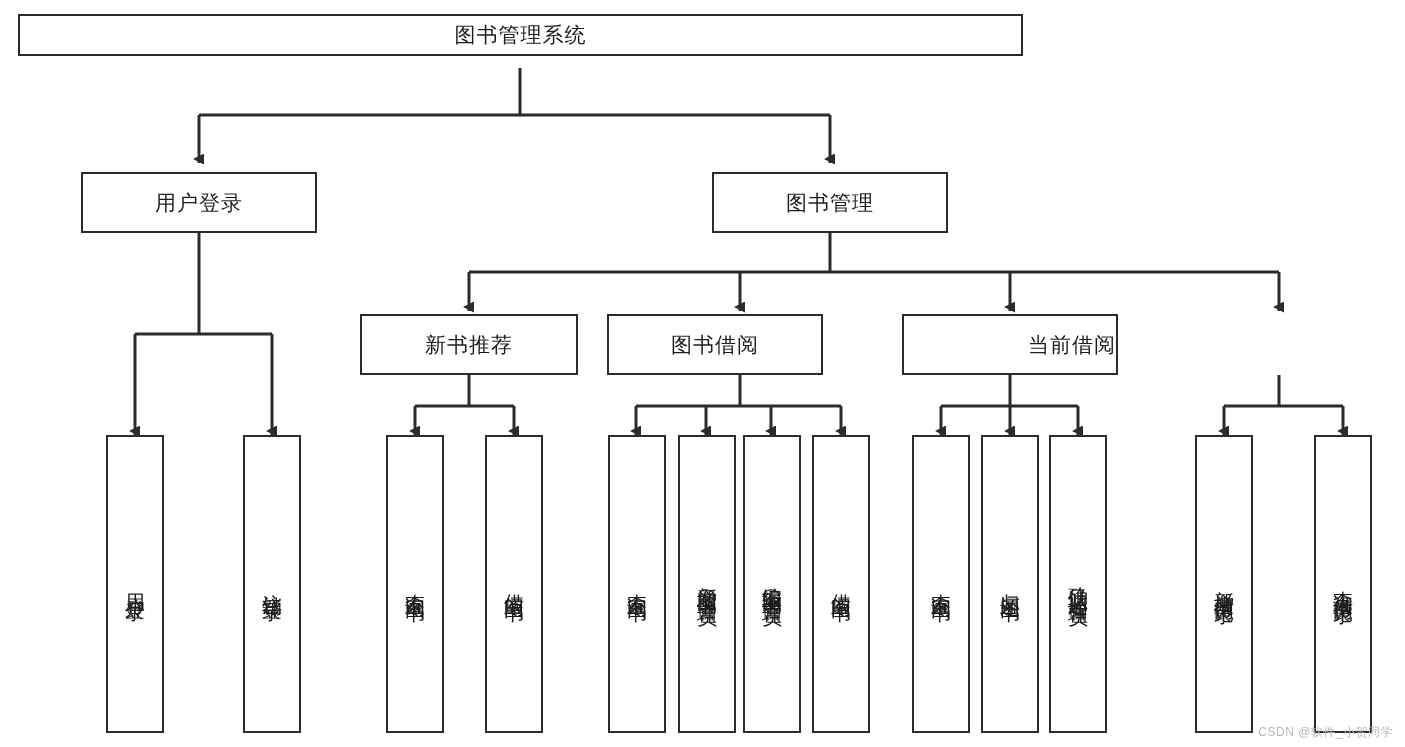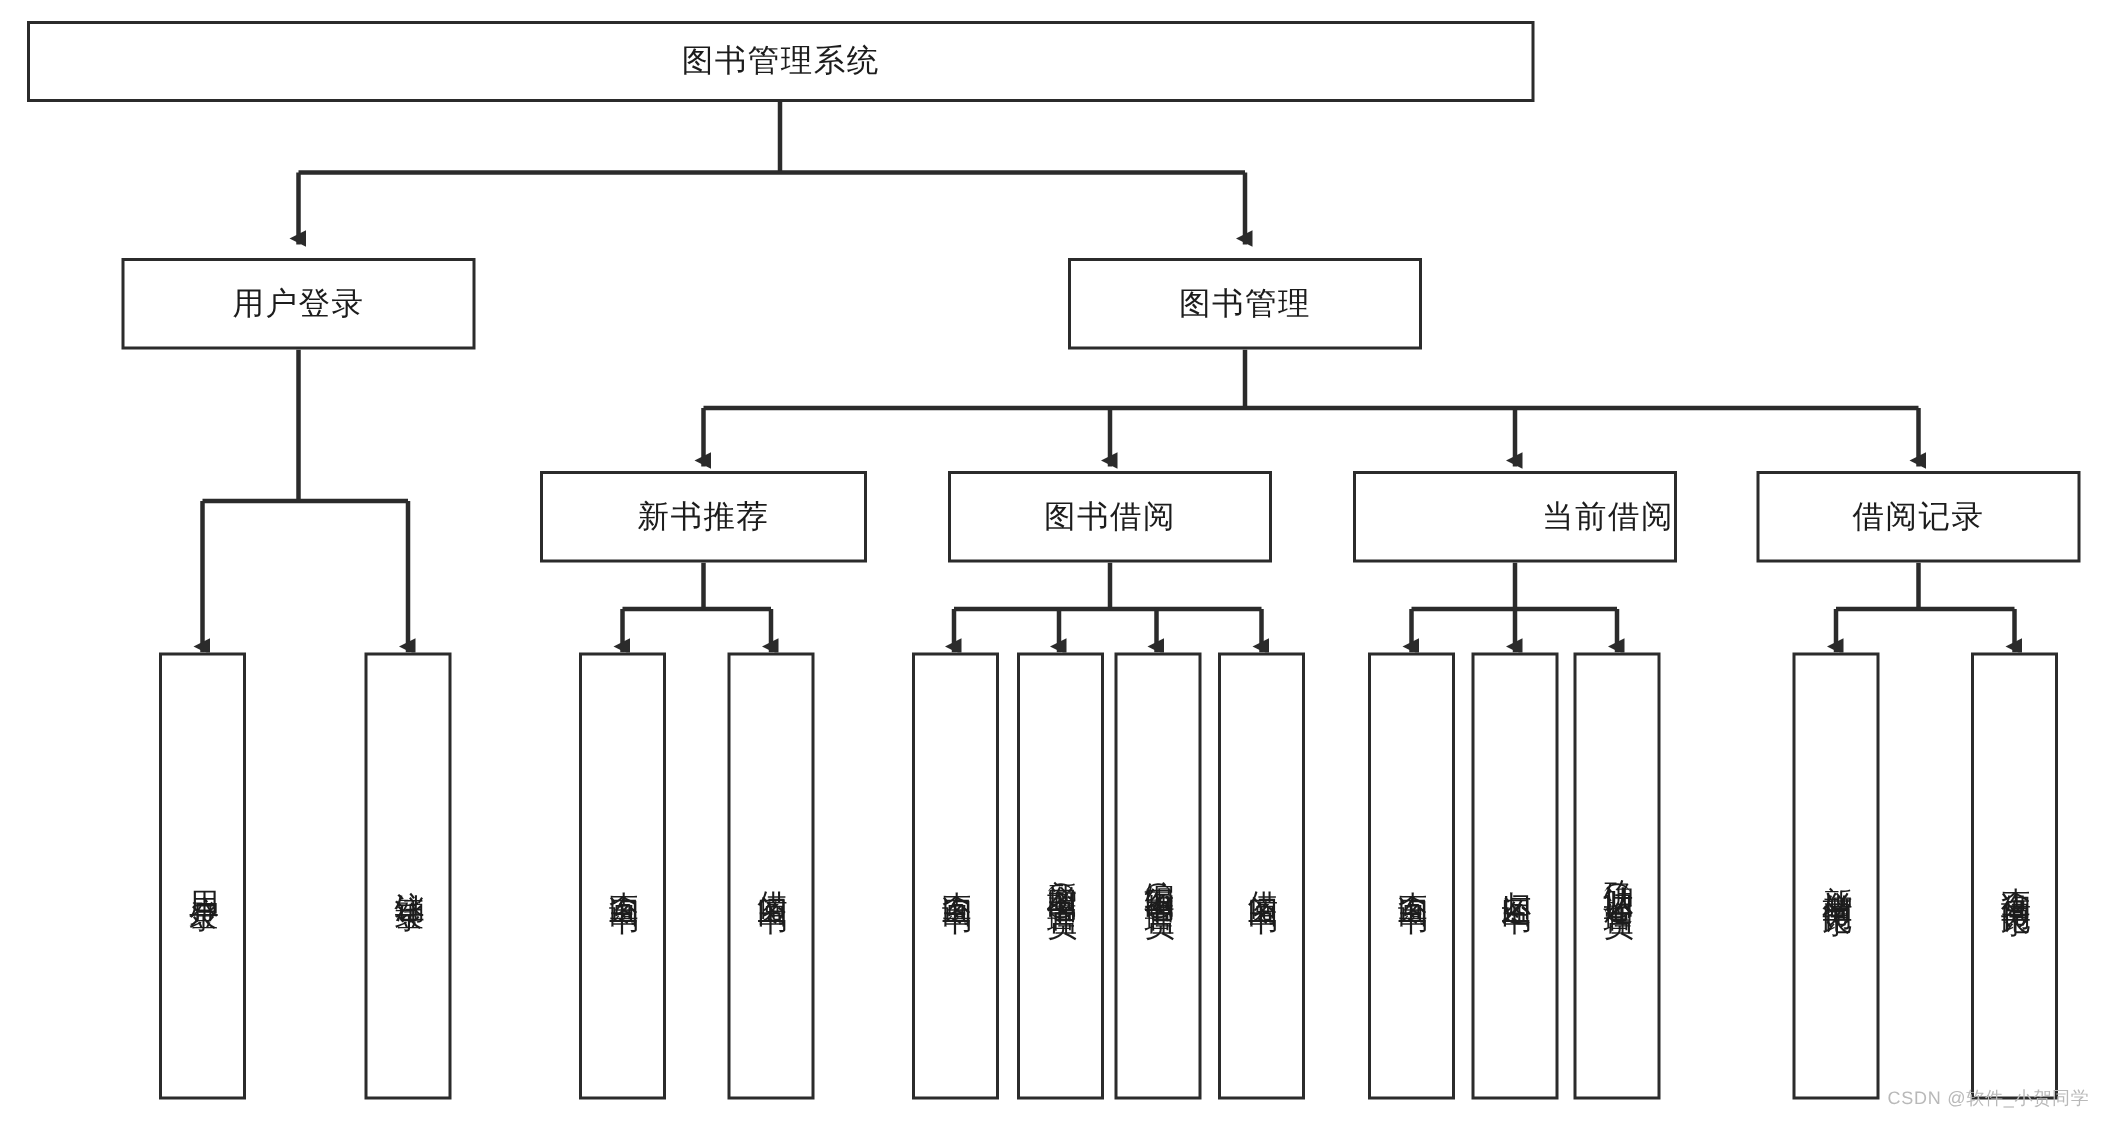--- a/index.html
+++ b/index.html
@@ -115,42 +115,39 @@
       <path d="M1010,406 L1010,435" marker-end="url(#arrow)"></path>
       <path d="M1078,406 L1078,435" marker-end="url(#arrow)"></path>
 
       <path d="M1279,375 L1279,406"></path>
       <path d="M1224,406 L1343,406"></path>
       <path d="M1224,406 L1224,435" marker-end="url(#arrow)"></path>
       <path d="M1343,406 L1343,435" marker-end="url(#arrow)"></path>
     </g>
   </svg>
 
-  <div class="node horiz" style="left:18px; top:14px; width:1005px; height:54px;">
+  <div class="node horiz" style="left:18px; top:14px; width:1005px; height:42px;">
     <span>图书管理系统</span>
   </div>
 
   <div class="node horiz" style="left:81px; top:172px; width:236px; height:61px;">
     <span>用户登录</span>
   </div>
   <div class="node horiz" style="left:360px; top:314px; width:218px; height:61px;">
     <span>新书推荐</span>
   </div>
 
   <div class="node horiz" style="left:712px; top:172px; width:236px; height:61px;">
     <span>图书管理</span>
   </div>
-  <div class="node horiz" style="left:632px; top:314px; width:216px; height:61px;">
+  <div class="node horiz" style="left:607px; top:314px; width:216px; height:61px;">
     <span>图书借阅</span>
   </div>
   <div class="node horiz" style="left:902px; top:314px; width:216px; height:61px;justify-content:flex-end;">
     <span>当前借阅</span>
-  </div>
-  <div class="node horiz" style="left:1171px; top:314px; width:216px; height:61px;">
-    <span>借阅记录</span>
   </div>
 
   <div class="node vert" style="left:106px; top:435px; width:58px; height:298px;">
     <span class="vtext">用户登录</span>
   </div>
   <div class="node vert" style="left:243px; top:435px; width:58px; height:298px;">
     <span class="vtext">注销登录</span>
   </div>
 
   <div class="node vert" style="left:386px; top:435px; width:58px; height:298px;">

